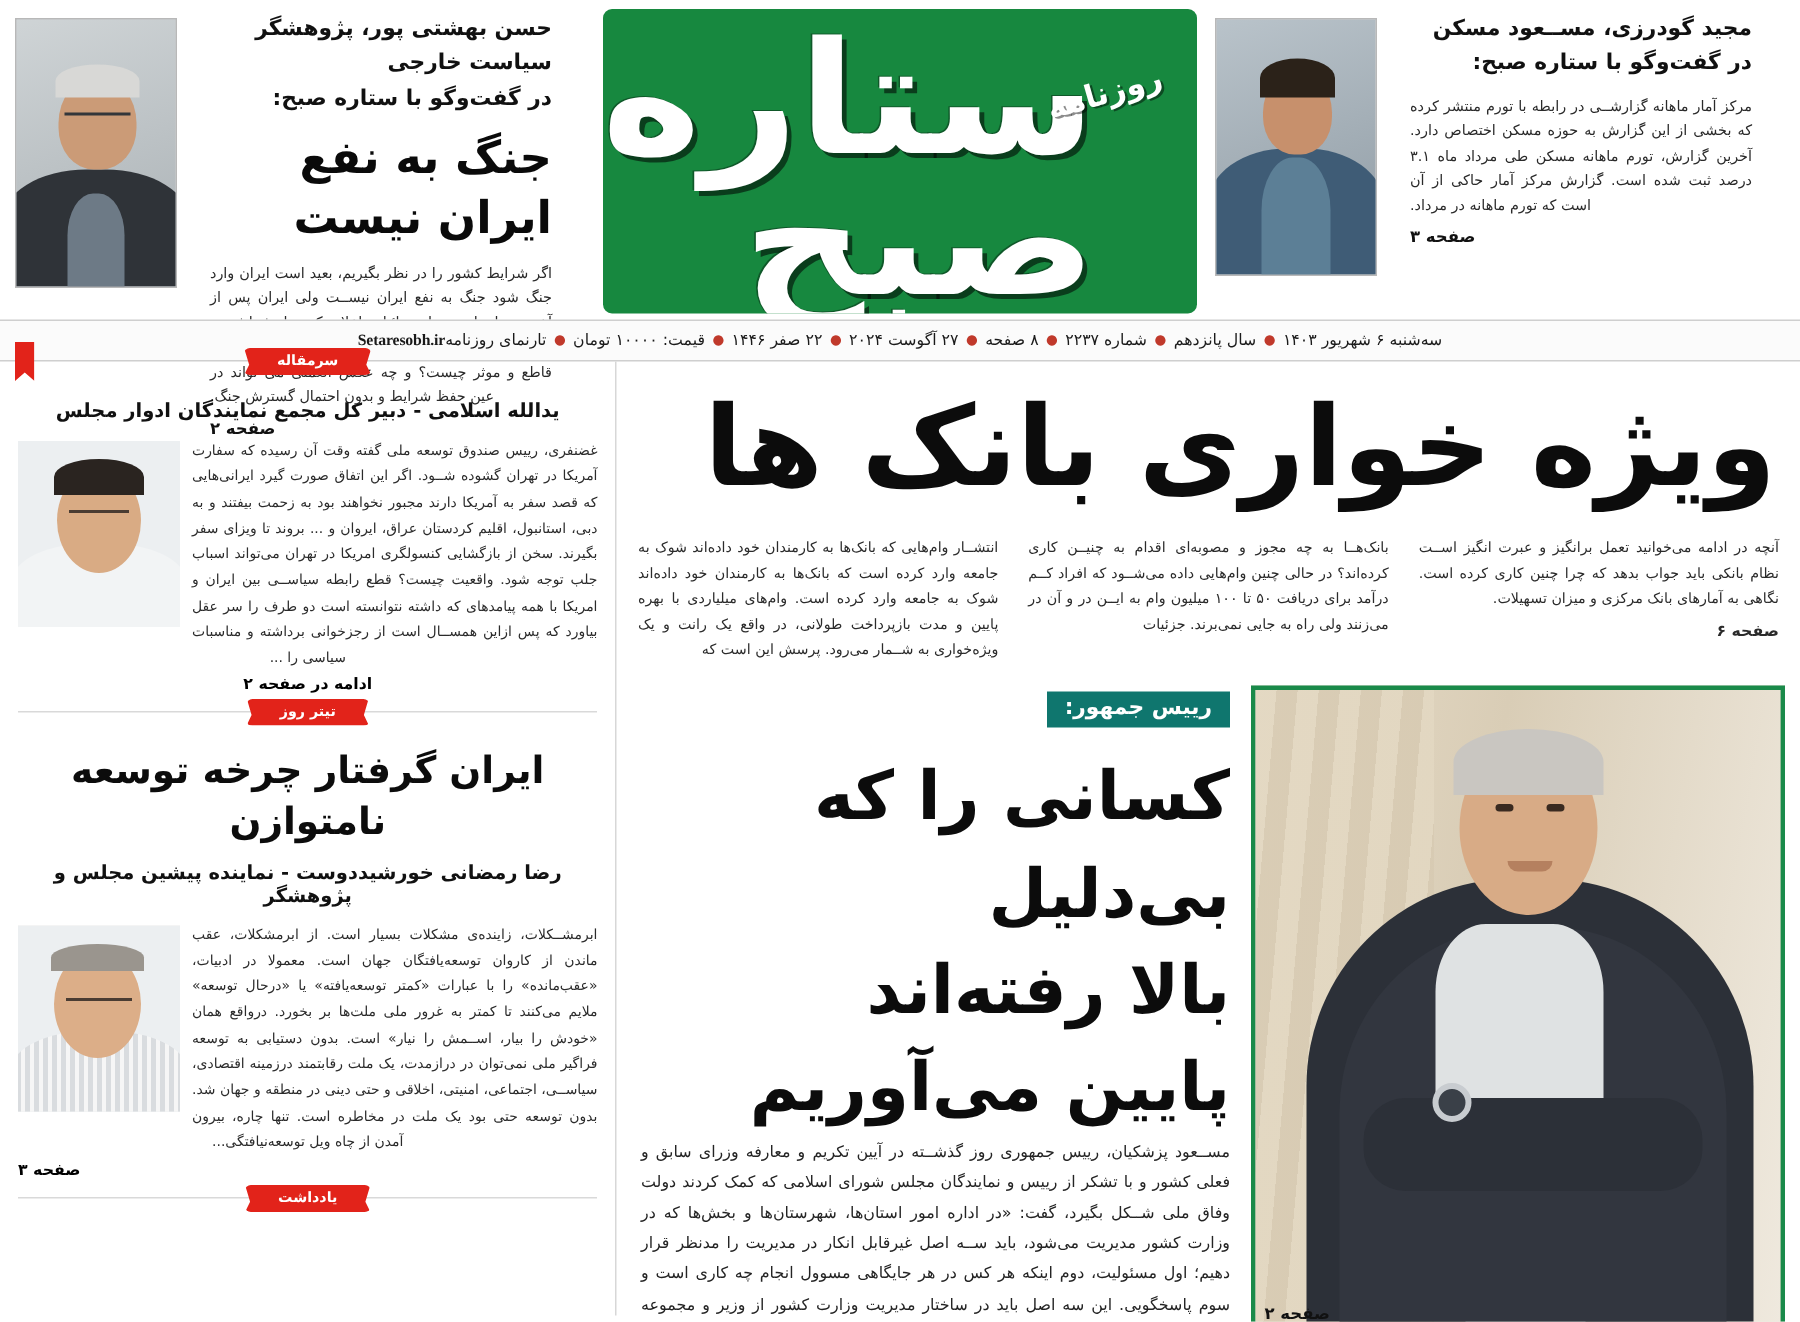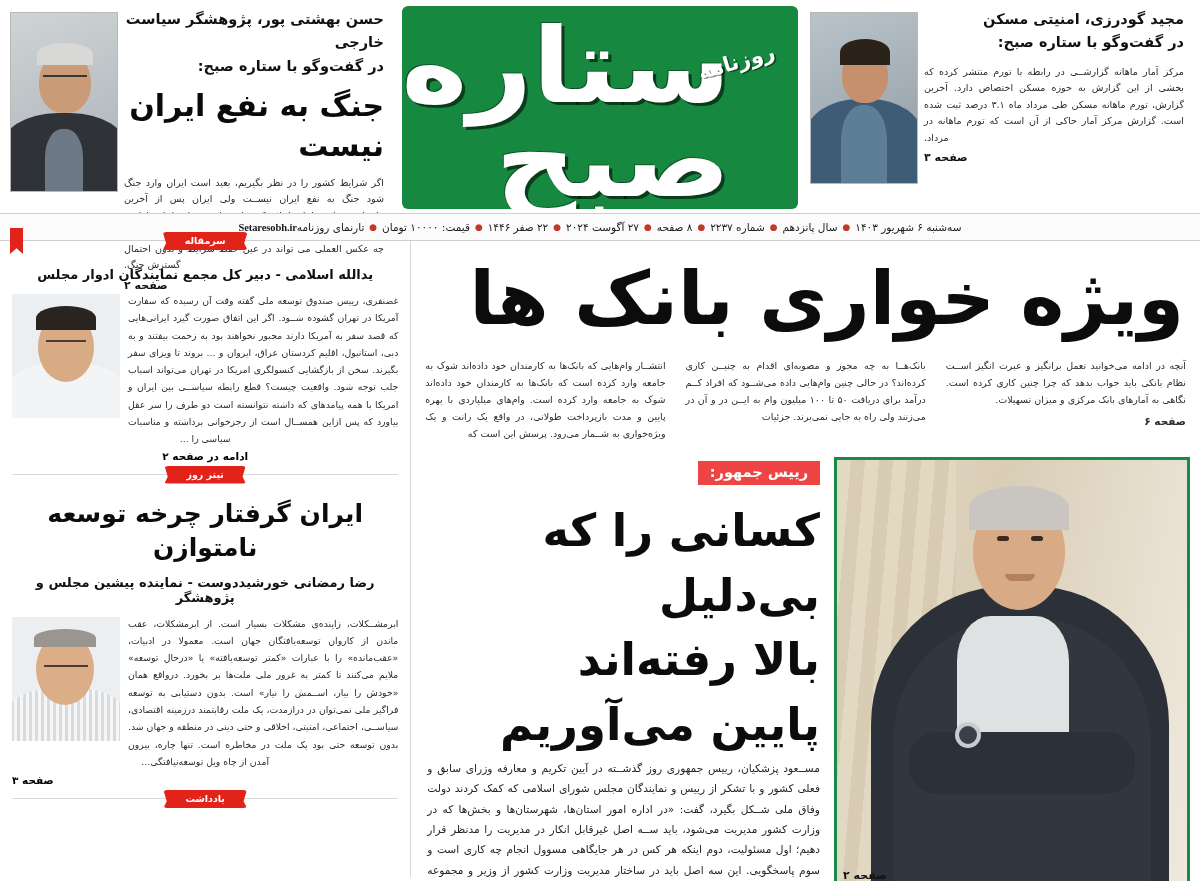--- a/index.html
+++ b/index.html
@@ -21,21 +21,21 @@
   .portrait {
     width: 108px; height: 172px; flex: 0 0 108px;
     border: 1px solid #b8b8b8; background: #cfd3d6; margin-top: 4px;
     position: relative; overflow: hidden;
   }
   .portrait.tall { height: 180px; }
   .p-sky { position:absolute; inset:0; }
   .p-head { position:absolute; border-radius:50% 50% 45% 45%; }
   .p-body { position:absolute; border-radius: 45% 45% 0 0; }
 
-  .top-text { flex: 1; padding: 0 6px; text-align: right; direction: rtl; }
+  .top-text { flex: 1; padding: 0 22px; text-align: right; direction: rtl; }
   .kicker {
     font-size: 14.5px; font-weight: 700; color: #111; line-height: 1.62;
     letter-spacing: -0.2px;
   }
   .kicker .l2 { display:block; }
   .top-head {
     font-size: 30px; font-weight: 800; color: #0a0a0a; line-height: 1.32;
     margin-top: 8px; letter-spacing: -0.5px;
   }
   .top-lede {
@@ -99,21 +99,21 @@
   .lede3 .c .pg { display:block; margin-top:3px; font-weight:700; font-size:10.5px; text-align:left; }
 
   
   .pres-block { display: flex; margin-top: 14px; height: 432px; direction: rtl; }
   .pres-photo {
     width: 356px; flex: 0 0 356px; border: 3px solid #1a8a4a; background: #ddd5c6;
     position: relative; overflow: hidden;
   }
   .pres-right { flex: 1; padding: 4px 14px 0 6px; text-align: right; position: relative; }
   .badge-green {
-    display: inline-block; background: #ef4444; color: #fff; font-weight: 700;
+    display: inline-block; background: #0f766e; color: #fff; font-weight: 700;
     font-size: 14.5px; padding: 3px 12px 5px; letter-spacing: -.3px;
   }
   .pres-head {
     margin-top: 14px; font-size: 45px; font-weight: 800; color: #0c0c0c;
     line-height: 1.44; letter-spacing: -1.4px;
   }
   .pres-body {
     font-size: 10.6px; line-height: 1.92; color: #242424;
     text-align: justify; text-align-last: right;
   }
@@ -165,21 +165,21 @@
     <div class="top-side left">
       <div class="portrait">
         <div class="p-sky" style="background:linear-gradient(160deg,#b9c3ca,#8e9aa3);"></div>
         <div class="p-body" style="left:-6px;right:-6px;bottom:0;height:84px;background:#3f5c76;"></div>
         <div class="p-body" style="left:30px;right:30px;bottom:0;height:78px;background:#5c7f96;"></div>
         <div class="p-head" style="left:31px;top:34px;width:46px;height:56px;background:#c7906c;"></div>
         <div class="p-head" style="left:29px;top:26px;width:50px;height:26px;background:#2b2219;border-radius:50% 50% 0 0;"></div>
       </div>
       <div class="top-text">
         <div class="kicker">
-          <span>مجید گودرزی، امنیتی مسکن</span>
+          <span>مجید گودرزی، مســعود مسکن</span>
           <span class="l2">در گفت‌وگو با ستاره صبح:</span>
         </div>
         <div class="top-lede">مرکز آمار ماهانه گزارشــی در رابطه با تورم منتشر کرده که بخشی از این گزارش به حوزه مسکن اختصاص دارد. آخرین گزارش، تورم ماهانه مسکن طی مرداد ماه ۳.۱ درصد ثبت شده است. گزارش مرکز آمار حاکی از آن است که تورم ماهانه در مرداد.</div>
         <div class="pagelink">صفحه ۳</div>
       </div>
     </div>
 
     <div class="masthead">
       <div class="logo-wrap">
         <div class="setareh">ستاره صبح</div>

